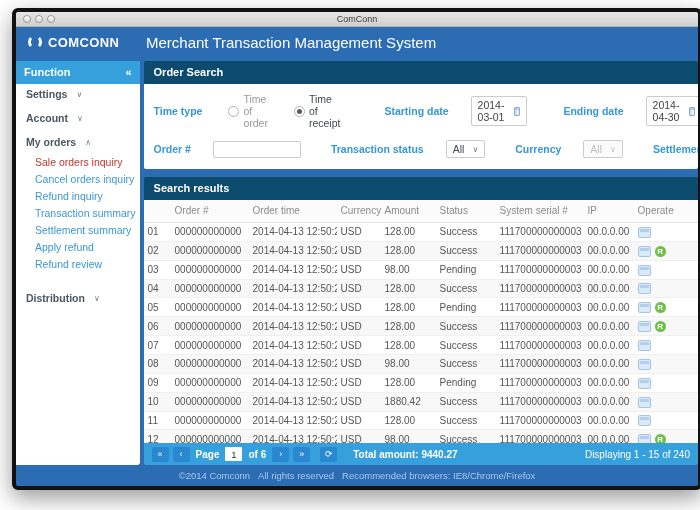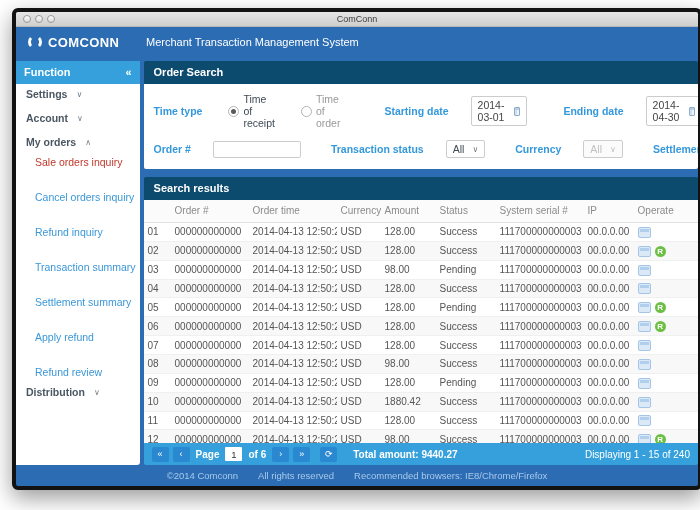--- a/index.html
+++ b/index.html
@@ -14,32 +14,32 @@
   .titlebar { flex:0 0 15px; background:linear-gradient(#e6e6e6,#cfcfcf); display:flex; align-items:center; position:relative; border-bottom:1px solid #b5b5b5; }
   .lights { position:absolute; left:7px; top:3px; display:flex; gap:4px; }
   .light { width:8px; height:8px; border-radius:50%; border:1px solid #999; background:linear-gradient(#fcfcfc,#dcdcdc); }
   .tb-title { margin:0 auto; font-size:9px; color:#3c3c3c; }
 
   
   .app-header { flex:0 0 30px; display:flex; align-items:center; padding:0 12px; }
   .brand { display:flex; align-items:center; gap:6px; width:110px; }
   .logo-icon { width:14px; height:14px; border:3px solid #fff; border-top-color:transparent; border-bottom-color:transparent; border-radius:50%; }
   .brand-name { color:#fff; font-weight:bold; font-size:13px; letter-spacing:.4px; }
-  .app-title { color:#fff; font-size:11px; margin-left:8px; }
+  .app-title { color:#fff; font-size:15px; margin-left:8px; }
 
   .app-body { flex:1; display:flex; gap:4px; padding-top:4px; min-height:0; }
 
   
   .sidebar { flex:0 0 114px; background:#fff; display:flex; flex-direction:column; border-radius:0 0 3px 0; }
   .fn-header { background:#35a0dc; color:#fff; font-size:11px; font-weight:bold; padding:5px 8px 6px; display:flex; justify-content:space-between; align-items:center; }
   .fn-collapse { font-size:11px; cursor:pointer; }
   .side-nav { padding:4px 4px 0 10px; }
   .nav-group { color:#4a5763; font-size:10.5px; font-weight:bold; margin-bottom:12px; display:flex; align-items:center; gap:9px; cursor:pointer; }
   .nav-caret { color:#75818c; font-size:8px; font-weight:normal; }
-  .sub-list { margin:-4px 0 8px 9px; display:flex; flex-direction:column; gap:23px; }
+  .sub-list { margin:-4px 0 22px 9px; display:flex; flex-direction:column; gap:5px; }
   .sub-item { color:#3a97d8; font-size:10.5px; cursor:pointer; white-space:nowrap; }
   .sub-item.active { color:#c0392b; }
 
   
   .main { flex:1; display:flex; flex-direction:column; min-width:0; }
   .panel-header { background:#0c4a6e; color:#fff; font-weight:bold; font-size:11px; padding:5px 10px 6px; border-radius:2px 2px 0 0; }
   .search-body { background:#fff; padding:9px 10px; display:flex; flex-direction:column; gap:9px; border-radius:0 0 2px 2px; }
   .form-row { display:flex; align-items:center; gap:22px; font-size:10.5px; }
   .lbl { color:#3498db; font-weight:bold; white-space:nowrap; }
   .radio-opt { display:flex; align-items:center; gap:4px; margin-left:4px; }
@@ -73,21 +73,21 @@
   
   .pagination { flex:0 0 22px; background:#35a0dc; display:flex; align-items:center; gap:4px; padding:0 8px; color:#fff; font-size:10px; border-radius:0 0 2px 2px; }
   .pg-btn { width:17px; height:15px; background:#2a88d0; color:#fff; border:none; border-radius:2px; font-size:9px; line-height:14px; text-align:center; cursor:pointer; padding:0; }
   .pg-text { font-weight:bold; margin:0 2px; }
   .pg-input { width:17px; height:14px; border:none; border-radius:1px; text-align:center; font-size:9.5px; color:#333; padding:0; }
   .pg-refresh { margin-left:6px; }
   .total { margin-left:12px; font-weight:bold; }
   .displaying { margin-left:auto; }
 
   
-  .app-footer { flex:0 0 21px; display:flex; align-items:center; justify-content:center; gap:20px; color:#a9c9ec; font-size:9.5px; }
+  .app-footer { flex:0 0 21px; display:flex; align-items:center; justify-content:center; gap:8px; color:#a9c9ec; font-size:9.5px; }
 </style>
 </head>
 <body>
 
 <div class="stage">
   <div class="window">
 
     <div class="titlebar">
       <div class="lights">
         <span class="light"></span>
@@ -141,27 +141,27 @@
         </div>
       </div>
 
       <div class="main">
 
         <div class="search-panel">
           <div class="panel-header">Order Search</div>
           <div class="search-body">
             <div class="form-row">
               <span class="lbl">Time type</span>
+              <span class="radio-opt">
+                <span class="radio"></span>
+                <span class="radio-lbl">Time of order</span>
+              </span>
               <span class="radio-opt sel">
                 <span class="radio checked"></span>
                 <span class="radio-lbl">Time of receipt</span>
-              </span>
-              <span class="radio-opt">
-                <span class="radio"></span>
-                <span class="radio-lbl">Time of order</span>
               </span>
               <span class="lbl" style="margin-left:22px;">Starting date</span>
               <span class="date-box">
                 <span>2014-03-01</span>
                 <span class="cal-icon"></span>
               </span>
               <span class="lbl" style="margin-left:14px;">Ending date</span>
               <span class="date-box">
                 <span>2014-04-30</span>
                 <span class="cal-icon"></span>

